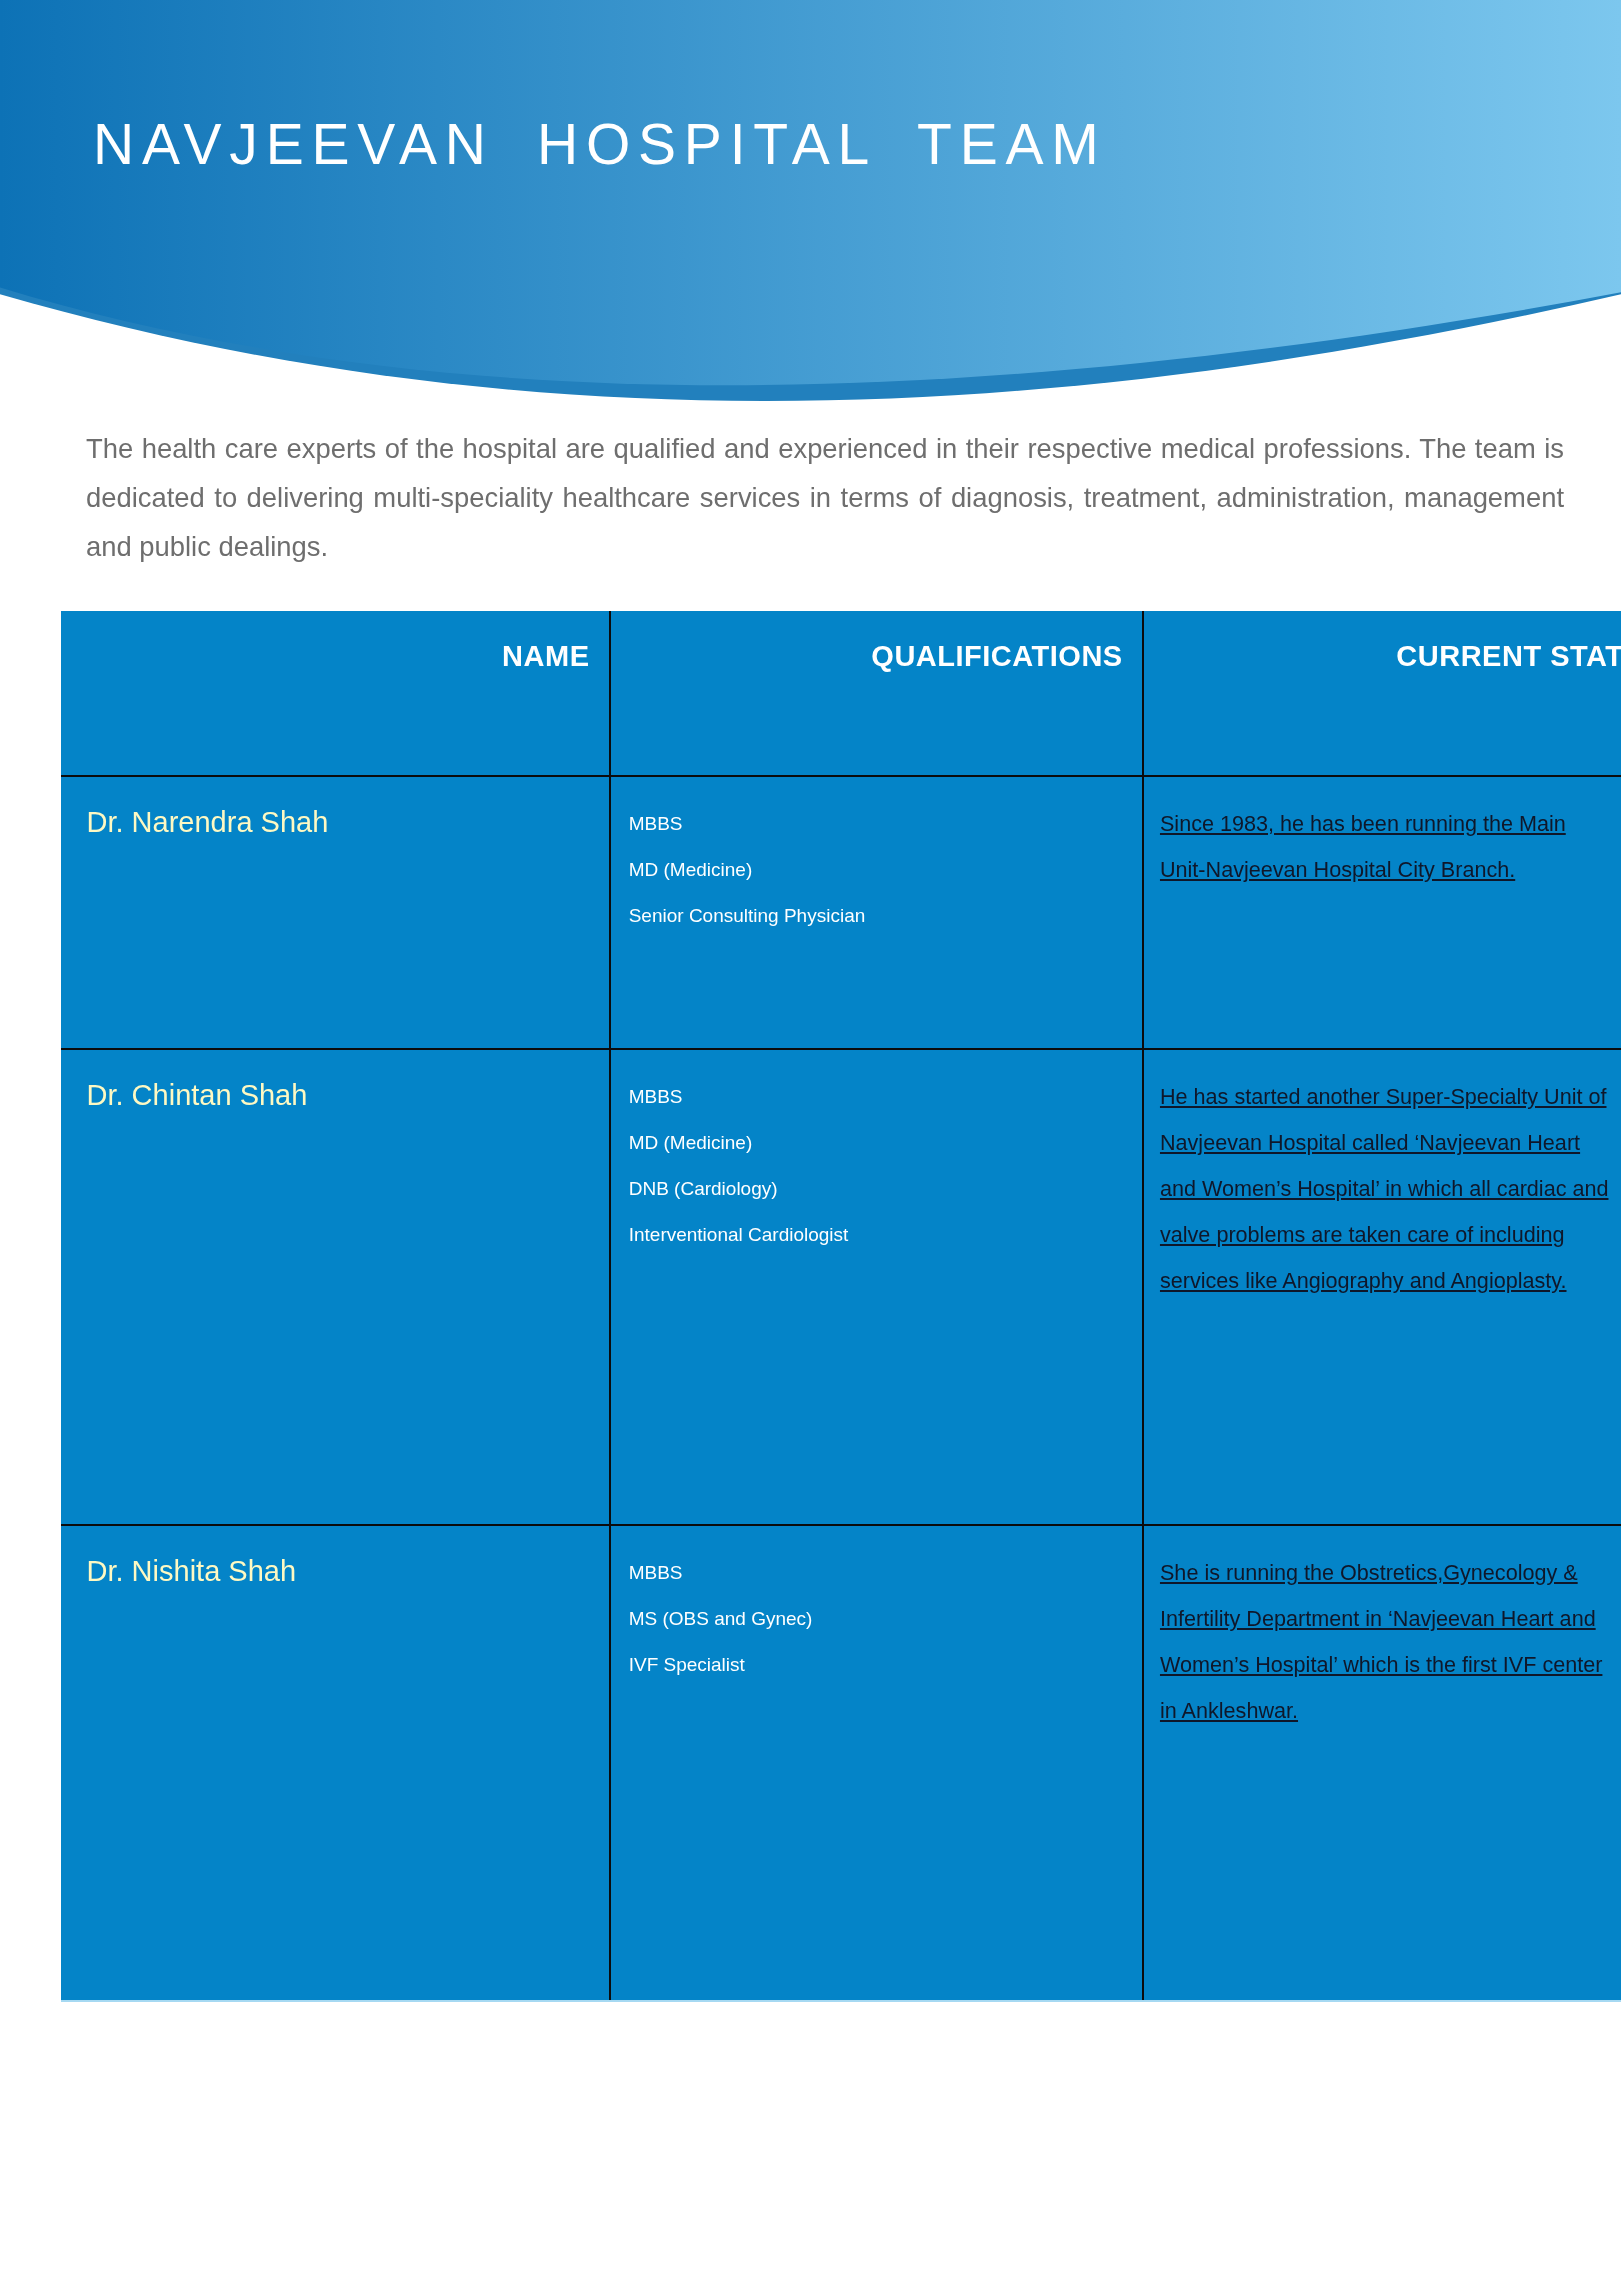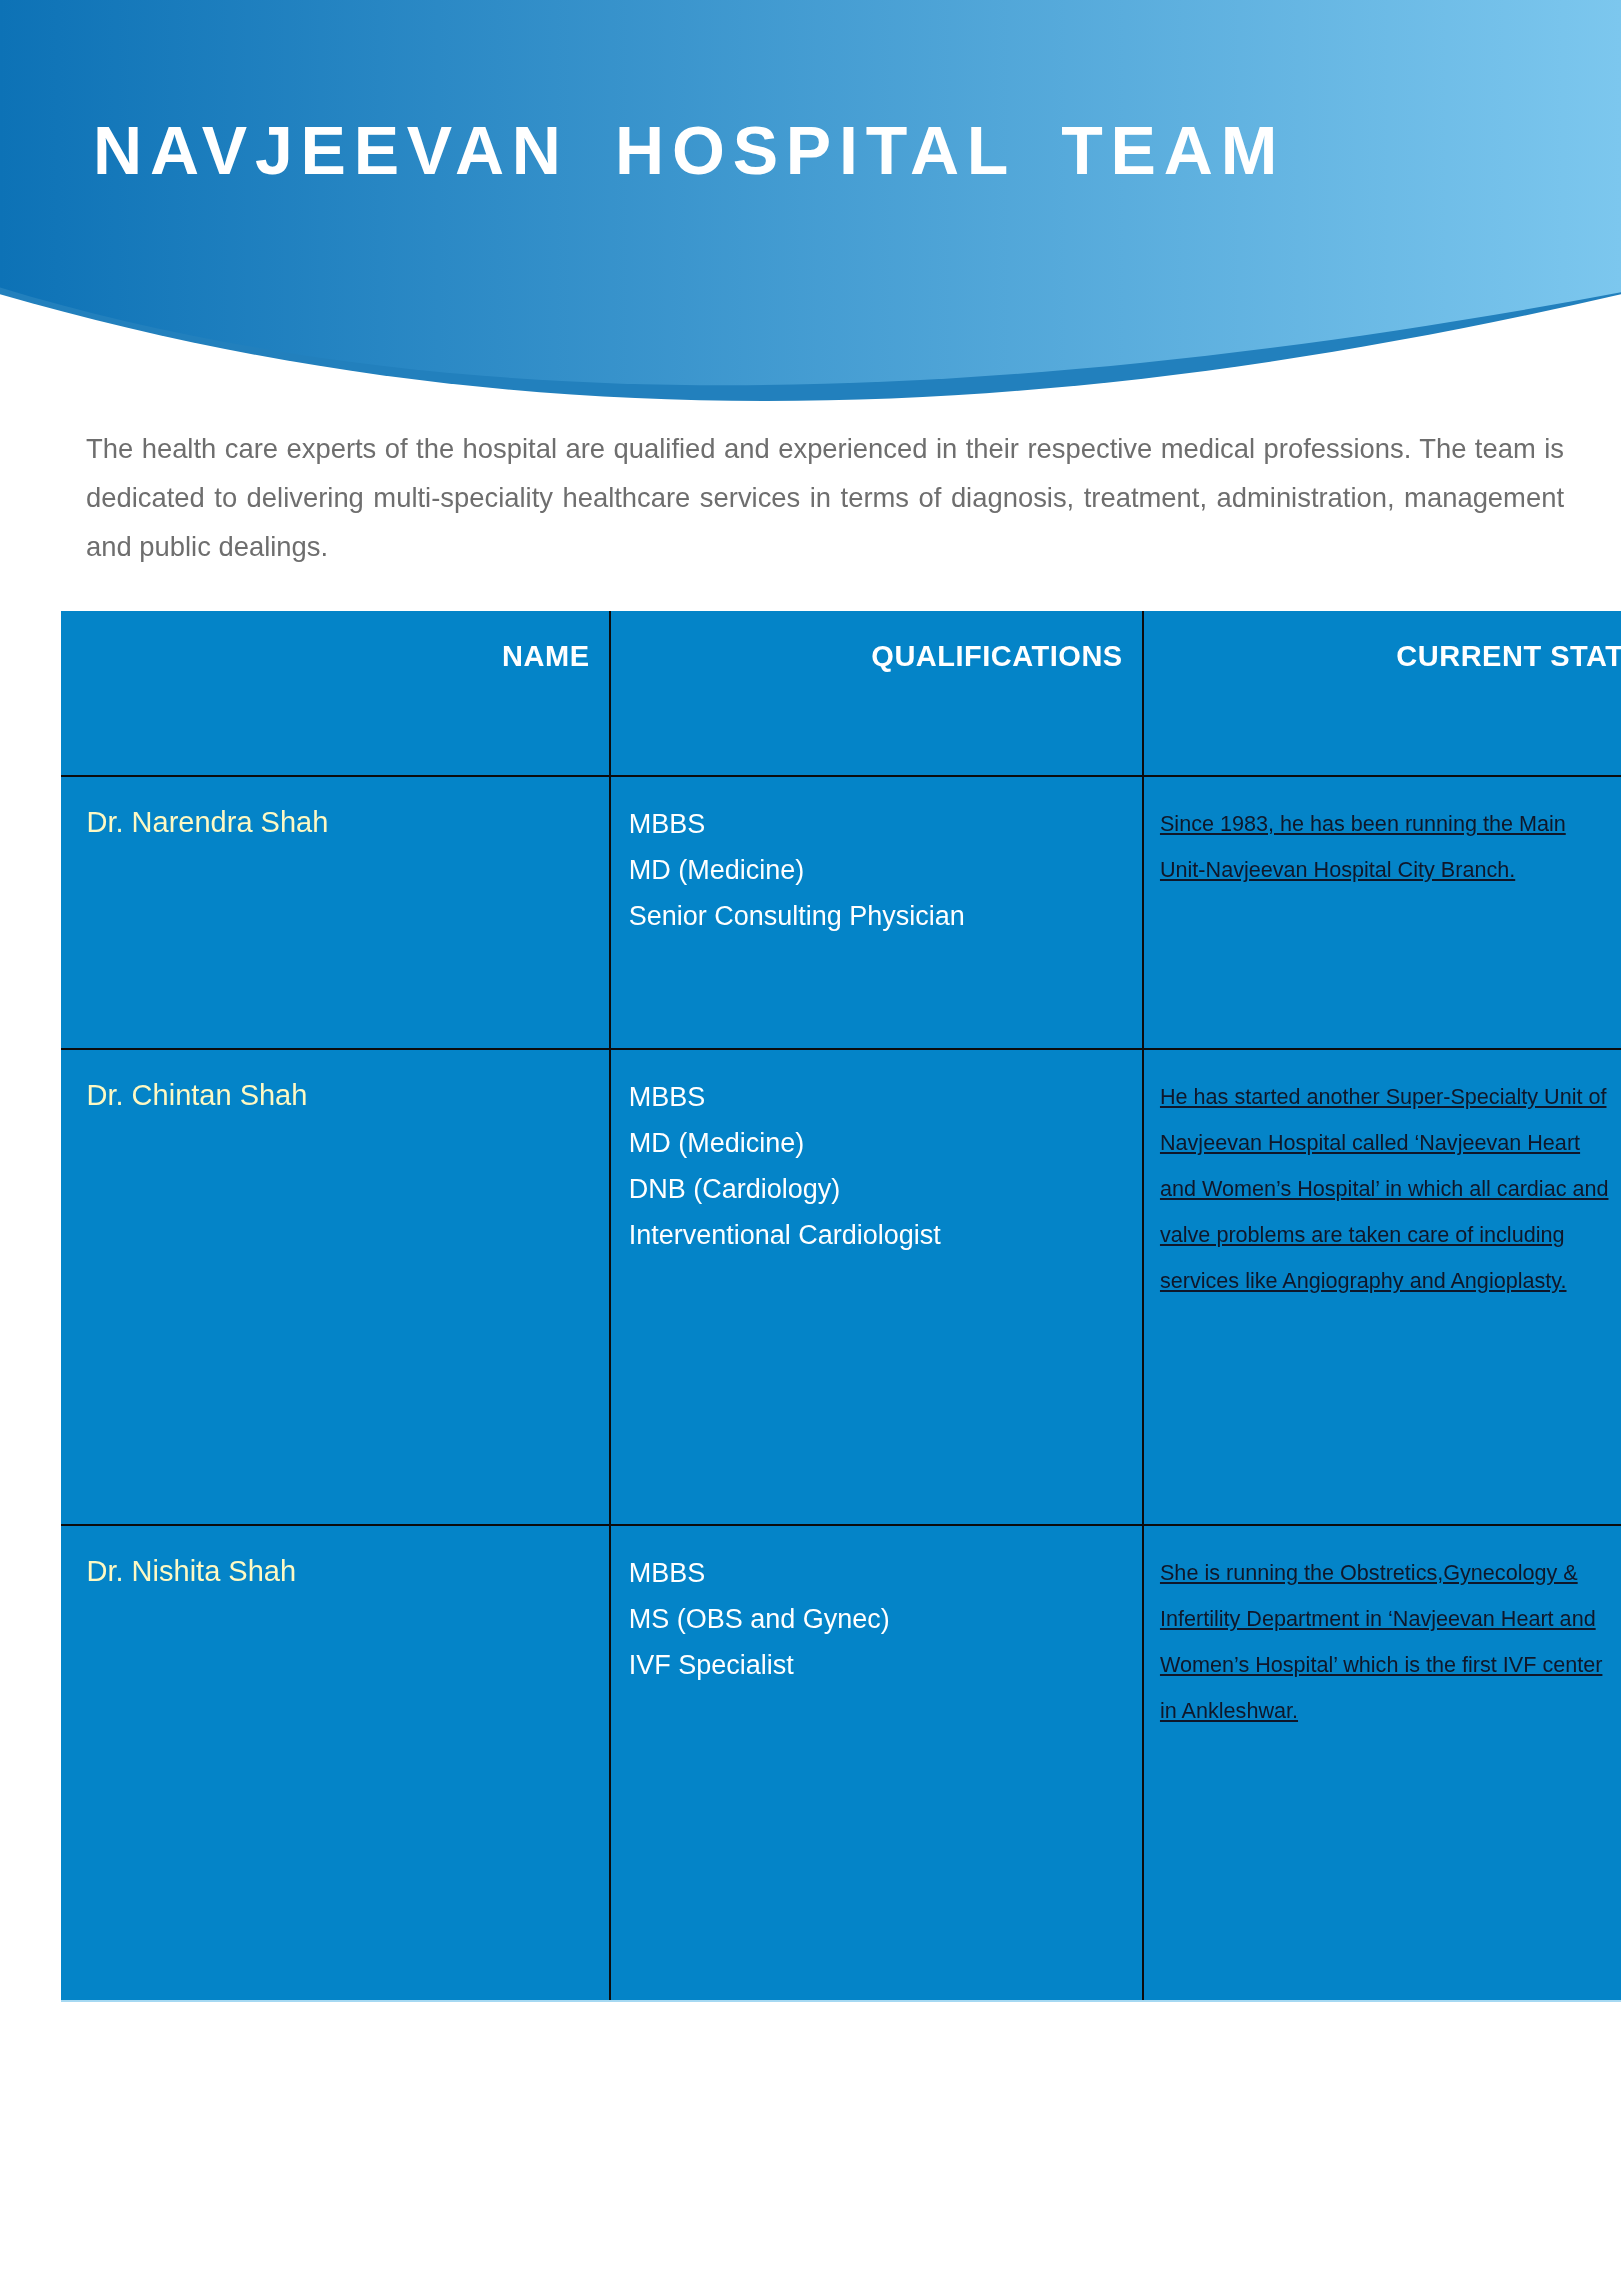--- a/index.html
+++ b/index.html
@@ -19,22 +19,22 @@
     width: 1621px;
     height: 412px;
   }
   .header-banner svg { display: block; width: 1621px; height: 412px; }
   .page-title {
     position: absolute;
     top: 116px;
     left: 93px;
     margin: 0;
     color: #ffffff;
-    font-size: 68px;
-    font-weight: bold;
+    font-size: 57px;
+    font-weight: normal;
     letter-spacing: 7.8px;
     word-spacing: 19.6px;
     line-height: 1;
     white-space: nowrap;
   }
 
   
   .intro {
     position: absolute;
     top: 412px;
@@ -87,21 +87,21 @@
   td.col-qual   { padding: 23.5px 29px 19.6px 17.6px; }
   td.col-status { padding: 23.5px 71px 19.6px 15.7px; }
 
   .doctor-name {
     color: #fef9c3;
     font-size: 29px;
     line-height: 46px;
   }
   .qual-line {
     color: #ffffff;
-    font-size: 27px;
+    font-size: 19px;
     line-height: 46px;
     white-space: nowrap;
   }
   .status-text {
     color: #0f172a;
     font-size: 21.6px;
     line-height: 46px;
     text-decoration: underline;
   }
 </style>

